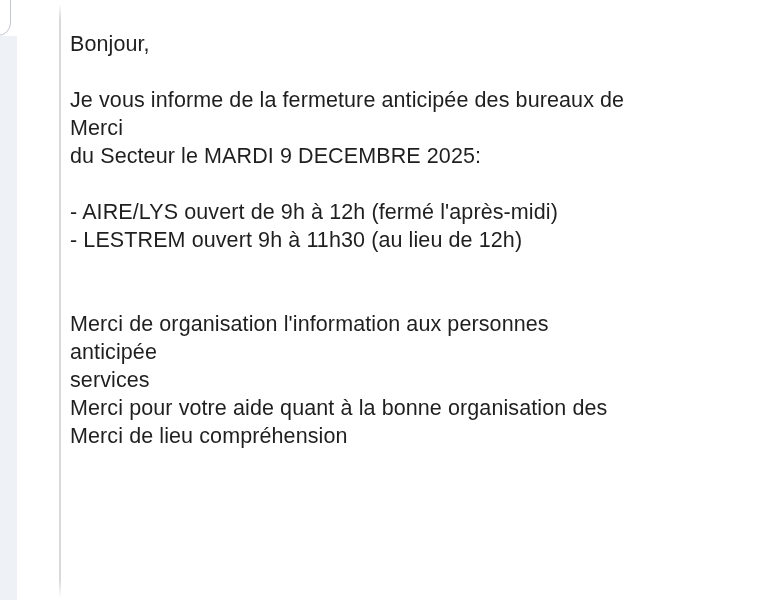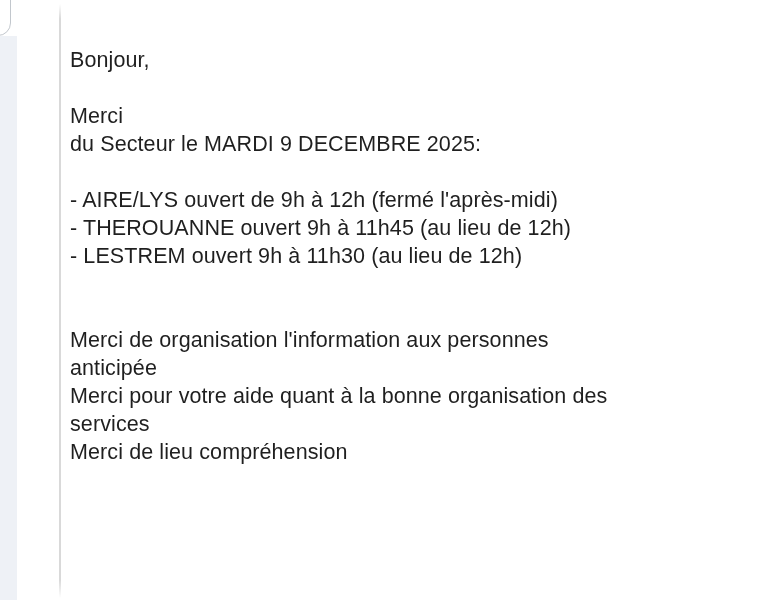--- a/index.html
+++ b/index.html
@@ -45,21 +45,21 @@
     height: 594px;
     background: linear-gradient(to bottom,
       rgba(217,217,217,0) 0%,
       #d9d9d9 2.5%,
       #d9d9d9 97%,
       rgba(217,217,217,0) 100%);
   }
   .email-body {
     position: absolute;
     left: 70px;
-    top: 46px;
+    top: 30px;
     width: 645px;
     color: #1f1f1f;
     font-size: 21.5px;
     line-height: 28px;
     letter-spacing: 0.1px;
   }
   .email-body .line {
     height: 28px;
     white-space: pre;
     overflow: visible;
@@ -72,28 +72,28 @@
 
   <div class="left-gutter"></div>
 
   <div class="card-corner"></div>
 
   <div class="v-divider"></div>
 
   <div class="email-body">
     <div class="line">Bonjour,</div>
     <div class="line"></div>
+    <div class="line">Je vous informe de la fermeture anticipée des bureaux de</div>
     <div class="line">Merci</div>
     <div class="line">du Secteur le MARDI 9 DECEMBRE 2025:</div>
     <div class="line"></div>
     <div class="line">- AIRE/LYS ouvert de 9h à 12h (fermé l'après-midi)</div>
-    <div class="line">- THEROUANNE ouvert 9h à 11h45 (au lieu de 12h)</div>
     <div class="line">- LESTREM ouvert 9h à 11h30 (au lieu de 12h)</div>
     <div class="line"></div>
     <div class="line"></div>
     <div class="line">Merci de organisation l'information aux personnes</div>
     <div class="line">anticipée</div>
+    <div class="line">services</div>
     <div class="line">Merci pour votre aide quant à la bonne organisation des</div>
-    <div class="line">services</div>
     <div class="line">Merci de lieu compréhension</div>
   </div>
 
 </div>
 
 </body></html>

